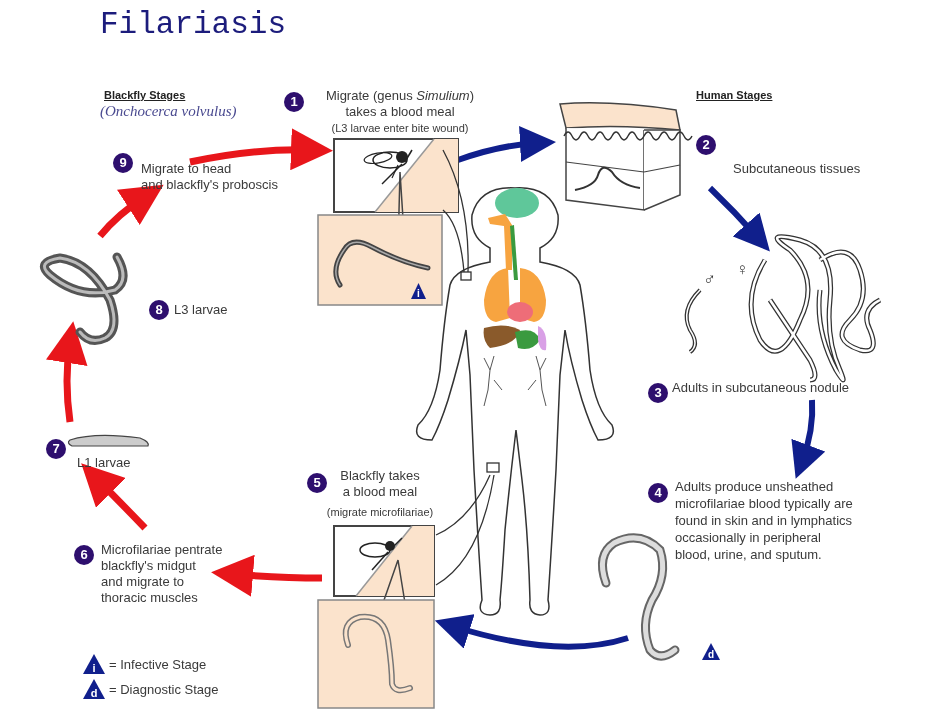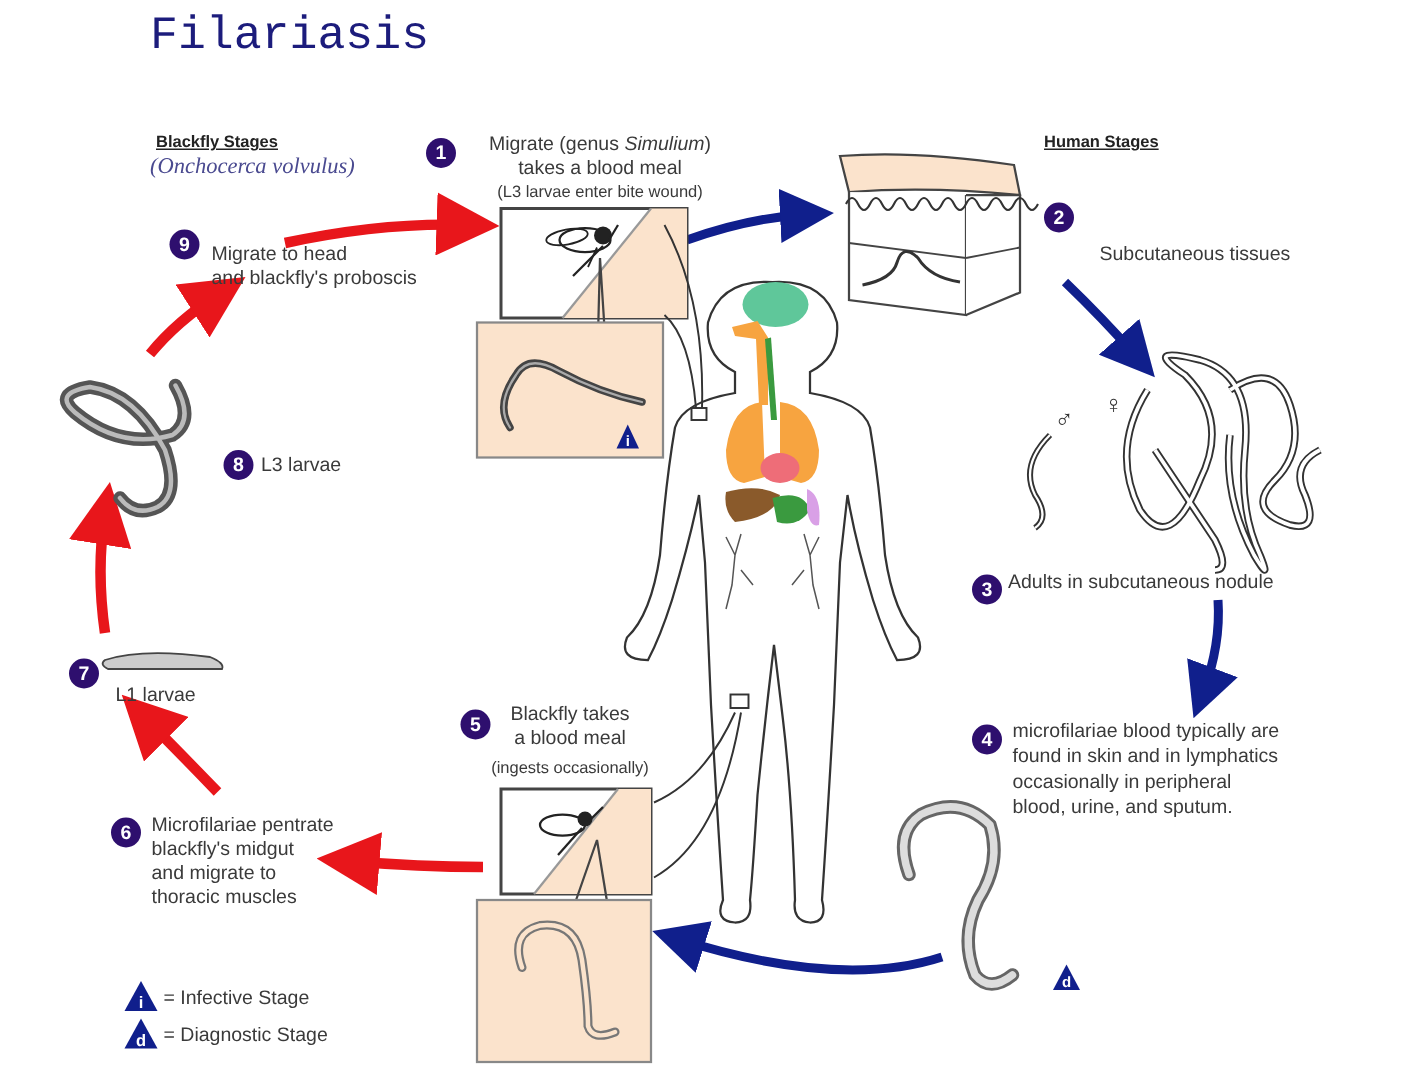--- a/index.html
+++ b/index.html
@@ -168,32 +168,33 @@
 <div class="t small center" style="left:310px;top:122px;width:180px;">(L3 larvae enter bite wound)</div>
 
 <div class="num" style="left:696px;top:135px;">2</div>
 <div class="t" style="left:696px;top:161px;margin-left:37px;">Subcutaneous tissues</div>
 
 <div class="num" style="left:648px;top:383px;">3</div>
 <div class="t" style="left:672px;top:380px;">Adults in subcutaneous nodule</div>
 
 <div class="num" style="left:648px;top:483px;">4</div>
 <div class="t" style="left:675px;top:478px;line-height:17px;">
+  <div>Adults produce unsheathed</div>
   <div>microfilariae blood typically are</div>
   <div>found in skin and in lymphatics</div>
   <div>occasionally in peripheral</div>
   <div>blood, urine, and sputum.</div>
 </div>
 
 <div class="num" style="left:307px;top:473px;">5</div>
 <div class="t center" style="left:325px;top:468px;width:110px;">
   <div>Blackfly takes</div>
   <div>a blood meal</div>
 </div>
-<div class="t small center" style="left:315px;top:506px;width:130px;">(ingests occasionally)</div>
+<div class="t small center" style="left:315px;top:506px;width:130px;">(migrate microfilariae)</div>
 
 <div class="num" style="left:74px;top:545px;">6</div>
 <div class="t" style="left:101px;top:542px;">
   <div>Microfilariae pentrate</div>
   <div>blackfly's midgut</div>
   <div>and migrate to</div>
   <div>thoracic muscles</div>
 </div>
 
 <div class="num" style="left:46px;top:439px;">7</div>

